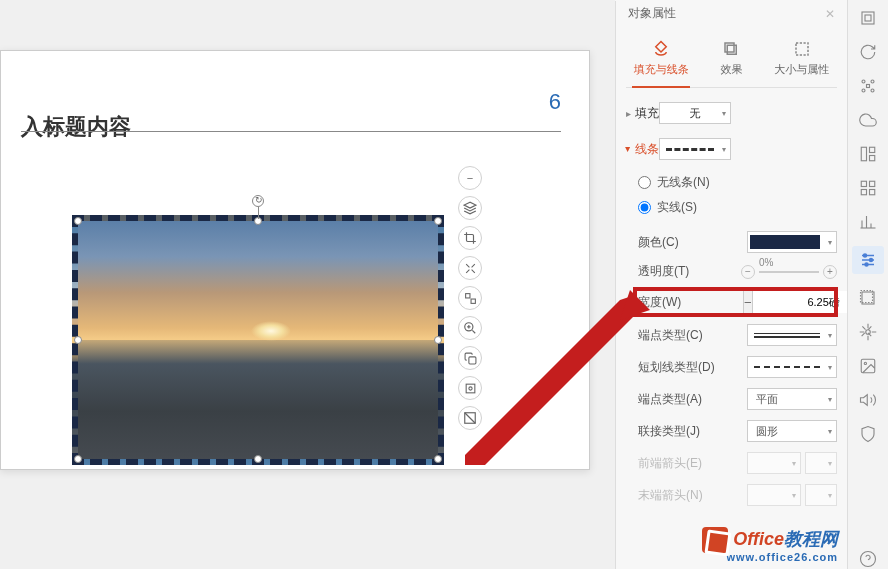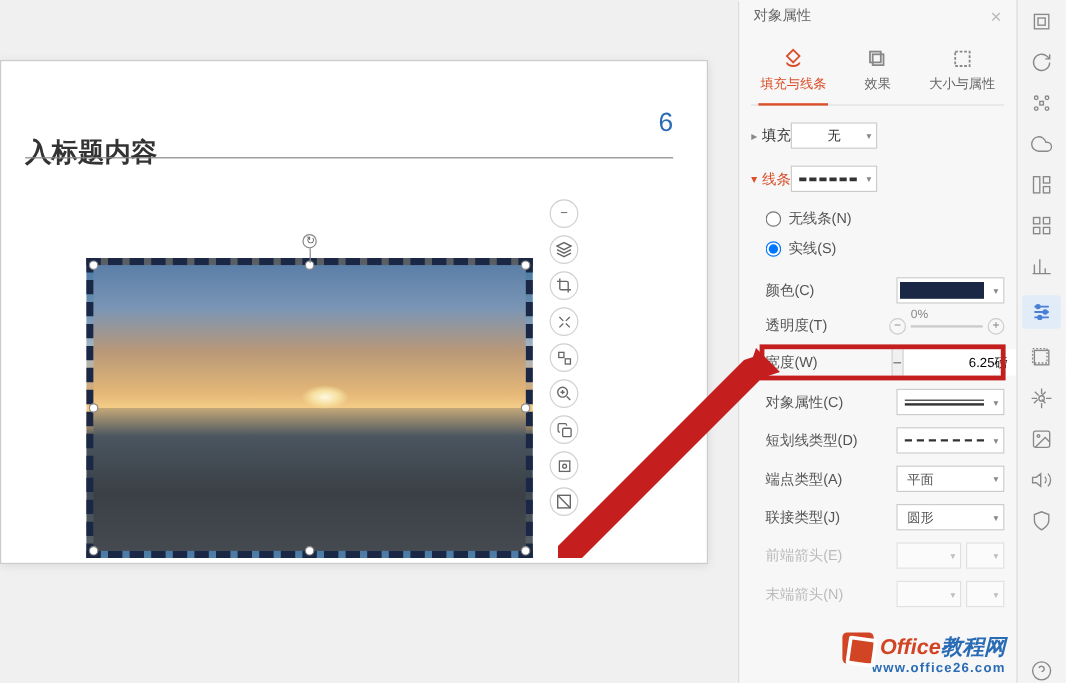--- a/index.html
+++ b/index.html
@@ -673,21 +673,21 @@
     <div class="prop-row">
       <span>宽度(W)</span>
       <div class="stepper">
         <button>−</button>
         <input type="text" value="6.25磅" style="">
 
       </div>
     </div>
 
     <div class="prop-row">
-      <span>对象属性(C)</span>
+      <span>端点类型(C)</span>
       <div class="prop-value">
         <div class="compound"></div>
         <span class="chev">▾</span>
       </div>
     </div>
 
     <div class="prop-row">
       <span>短划线类型(D)</span>
       <div class="prop-value">
         <div class="dashline-long"></div>

